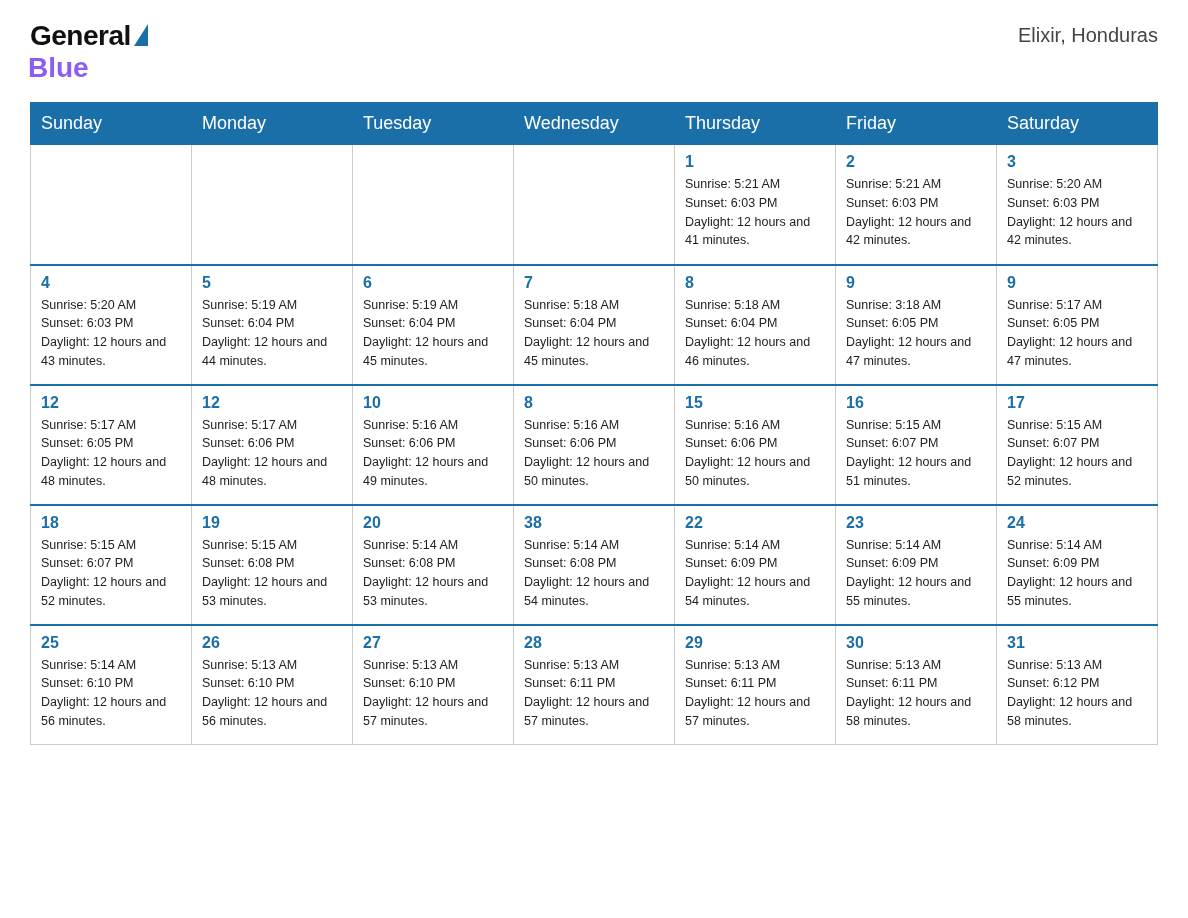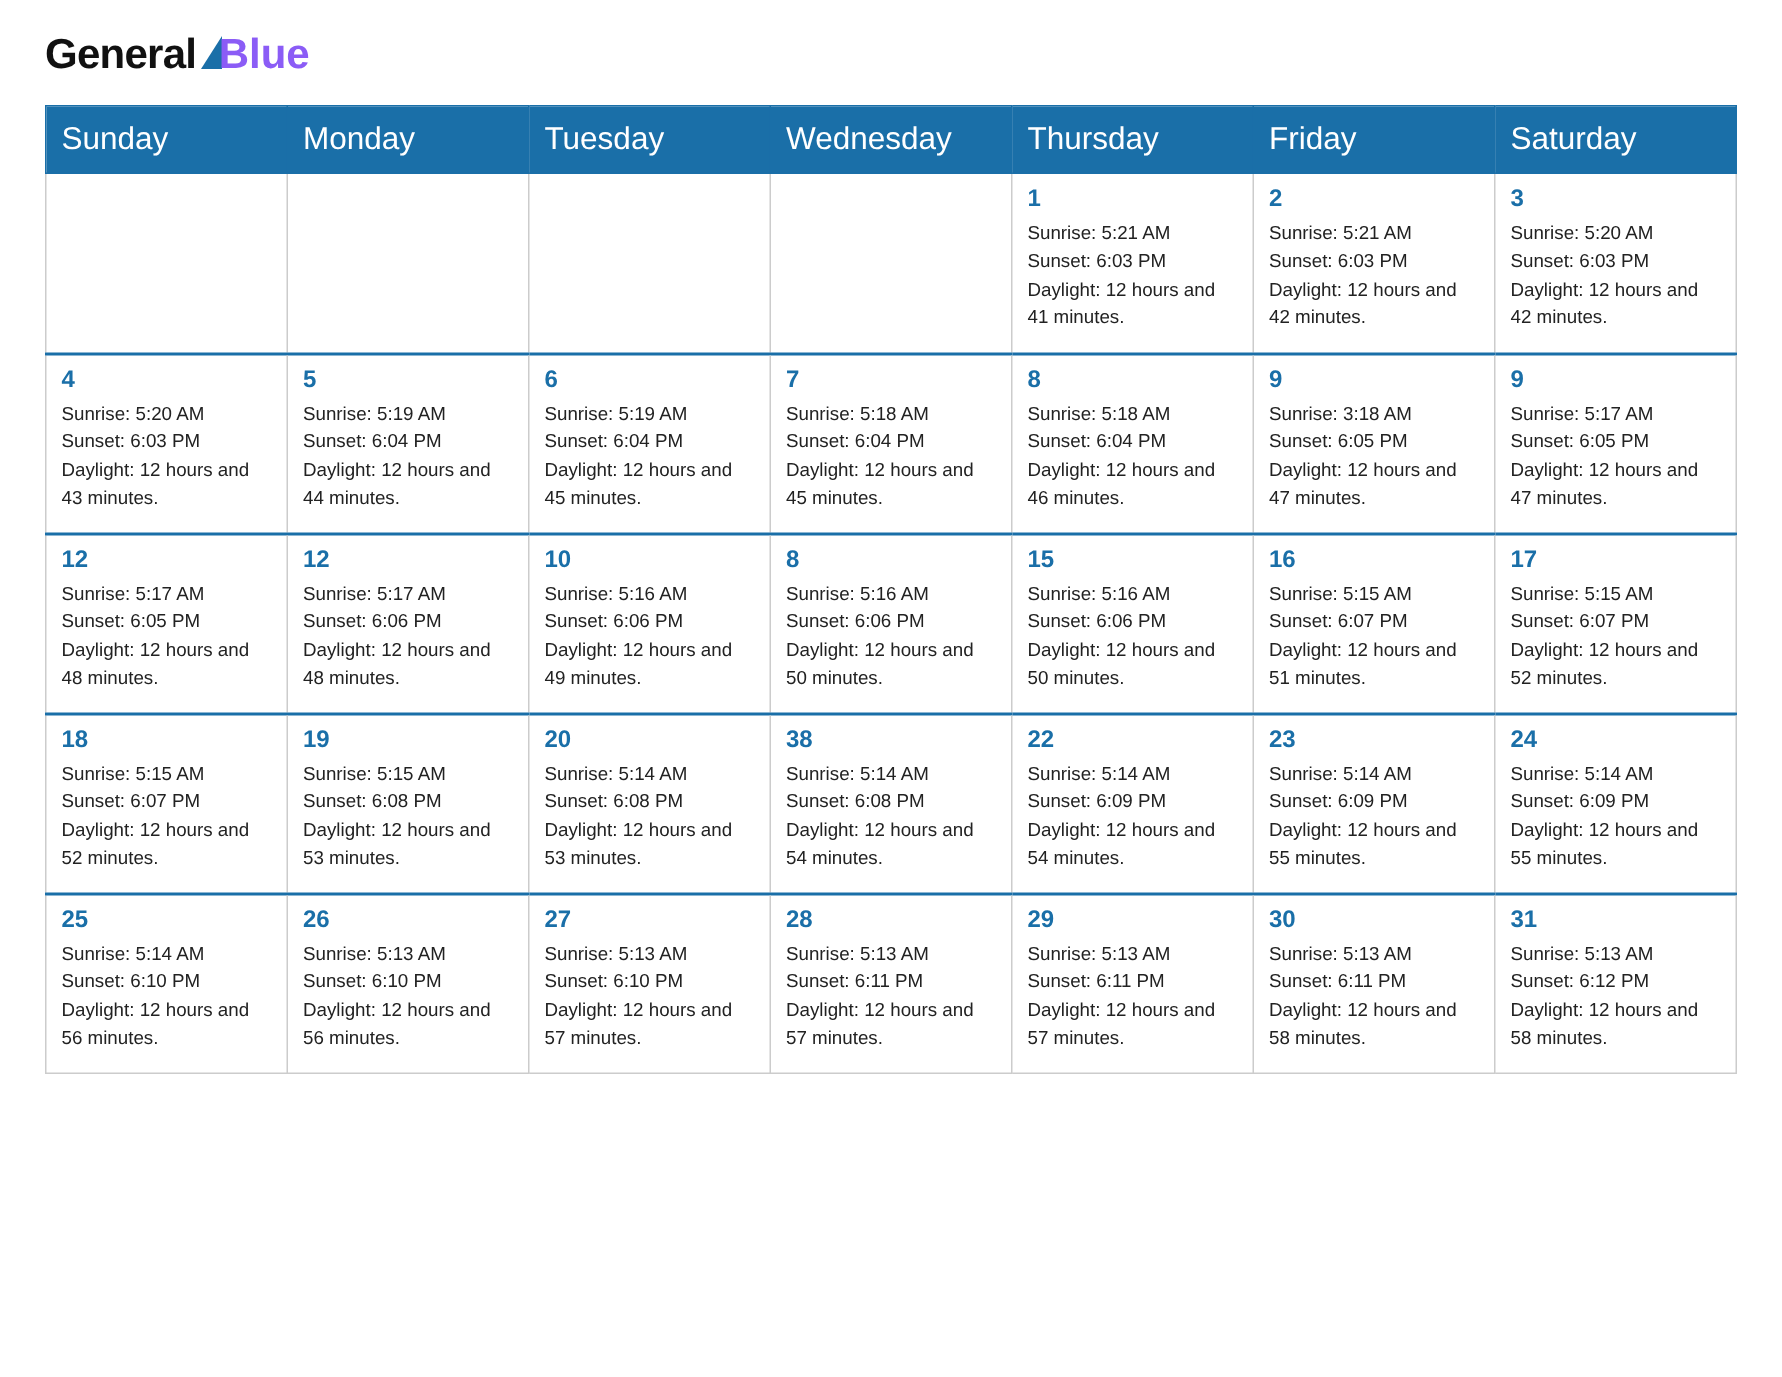--- a/index.html
+++ b/index.html
@@ -12,21 +12,21 @@
       padding: 20px 30px;
     }
     .header {
       display: flex;
       justify-content: space-between;
       align-items: flex-start;
       margin-bottom: 18px;
     }
     .logo {
       display: flex;
-      flex-direction: row;
+      flex-direction: column;
       align-items: flex-start;
     }
     .logo-top {
       display: flex;
       align-items: center;
     }
     .logo-general {
       font-size: 28px;
       font-weight: bold;
       color: #111;
@@ -60,21 +60,21 @@
       color: #444;
       margin-top: 4px;
     }
     .calendar-table {
       width: 100%;
       border-collapse: collapse;
     }
     .calendar-table th {
       background-color: #1a6fa8;
       color: #fff;
-      font-size: 21px;
+      font-size: 18px;
       font-weight: normal;
       padding: 10px 10px;
       text-align: left;
       border: 1px solid #1a6fa8;
     }
     .calendar-table td {
       border: 1px solid #ccc;
       vertical-align: top;
       padding: 8px 10px;
       width: 14.28%;
@@ -105,20 +105,21 @@
 
 <div class="header">
   <div class="logo">
     <div class="logo-top">
       <span class="logo-general">General</span>
       <div class="logo-triangle"></div>
     </div>
     <span class="logo-blue">Blue</span>
   </div>
   <div class="title-section">
+    <div class="location">Elixir, Honduras</div>
   </div>
 </div>
 
 <table class="calendar-table">
   <thead>
     <tr>
     <th>Sunday</th>
         <th>Monday</th>
         <th>Tuesday</th>
         <th>Wednesday</th>

